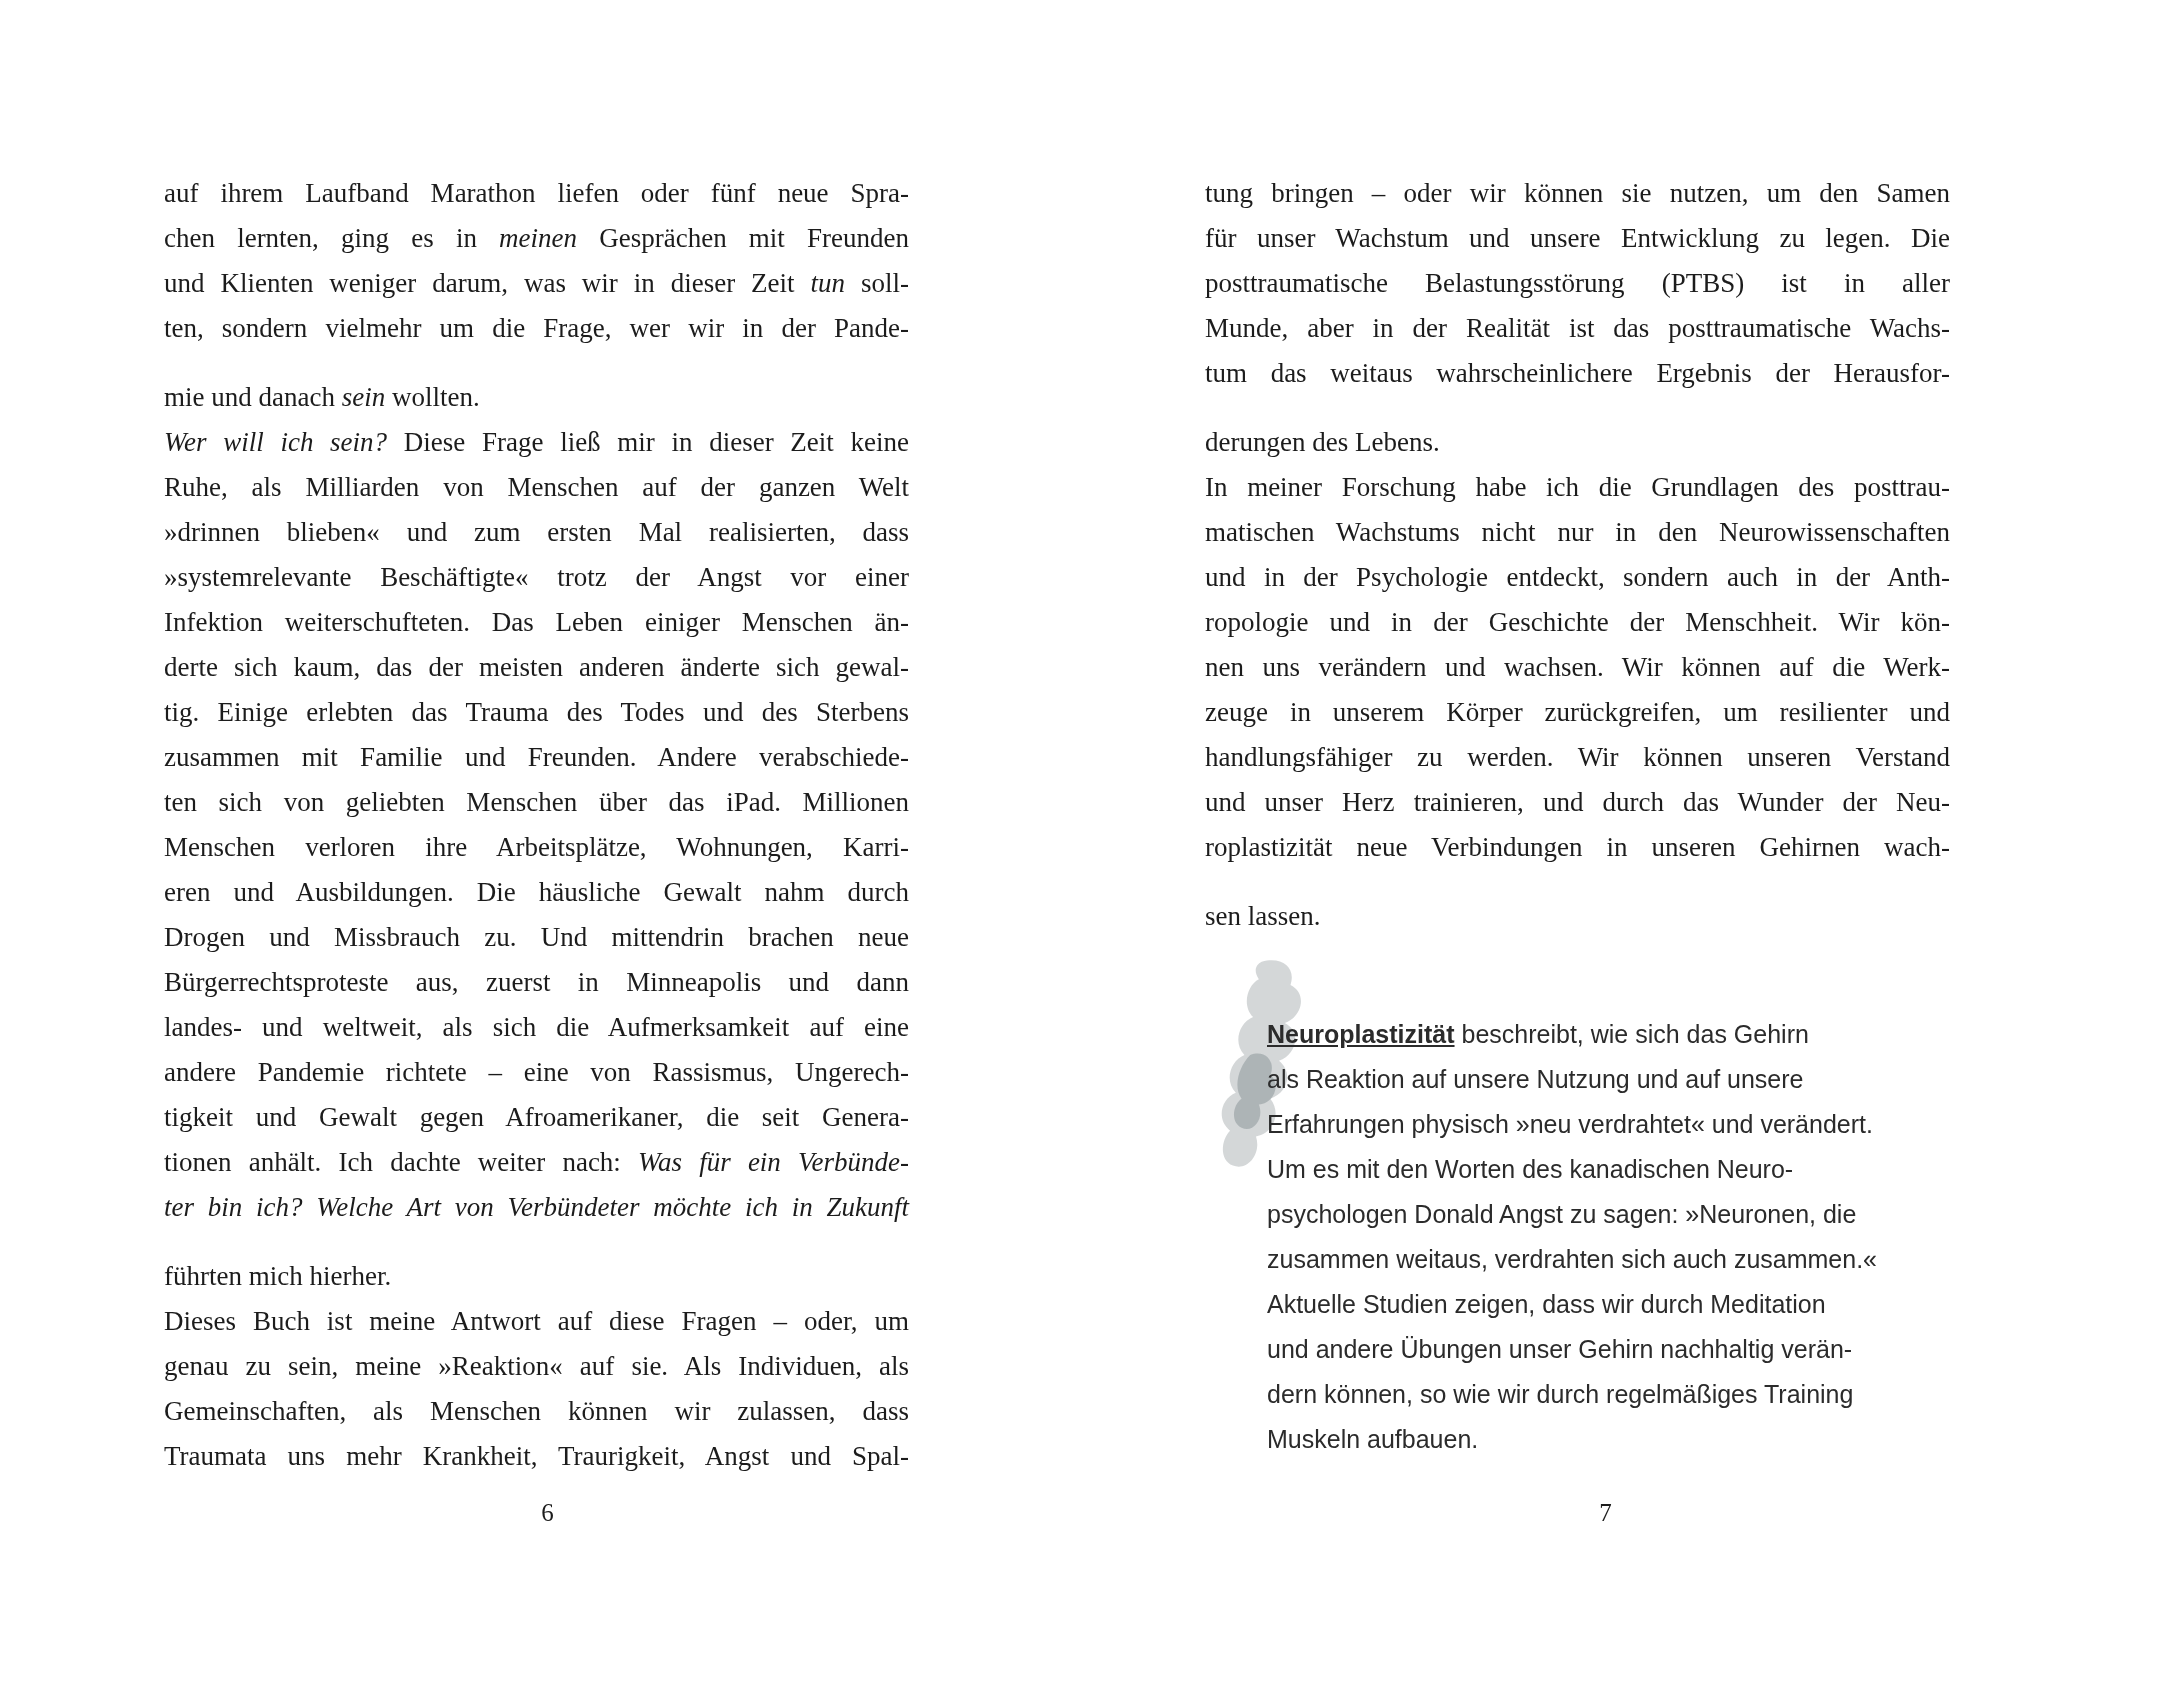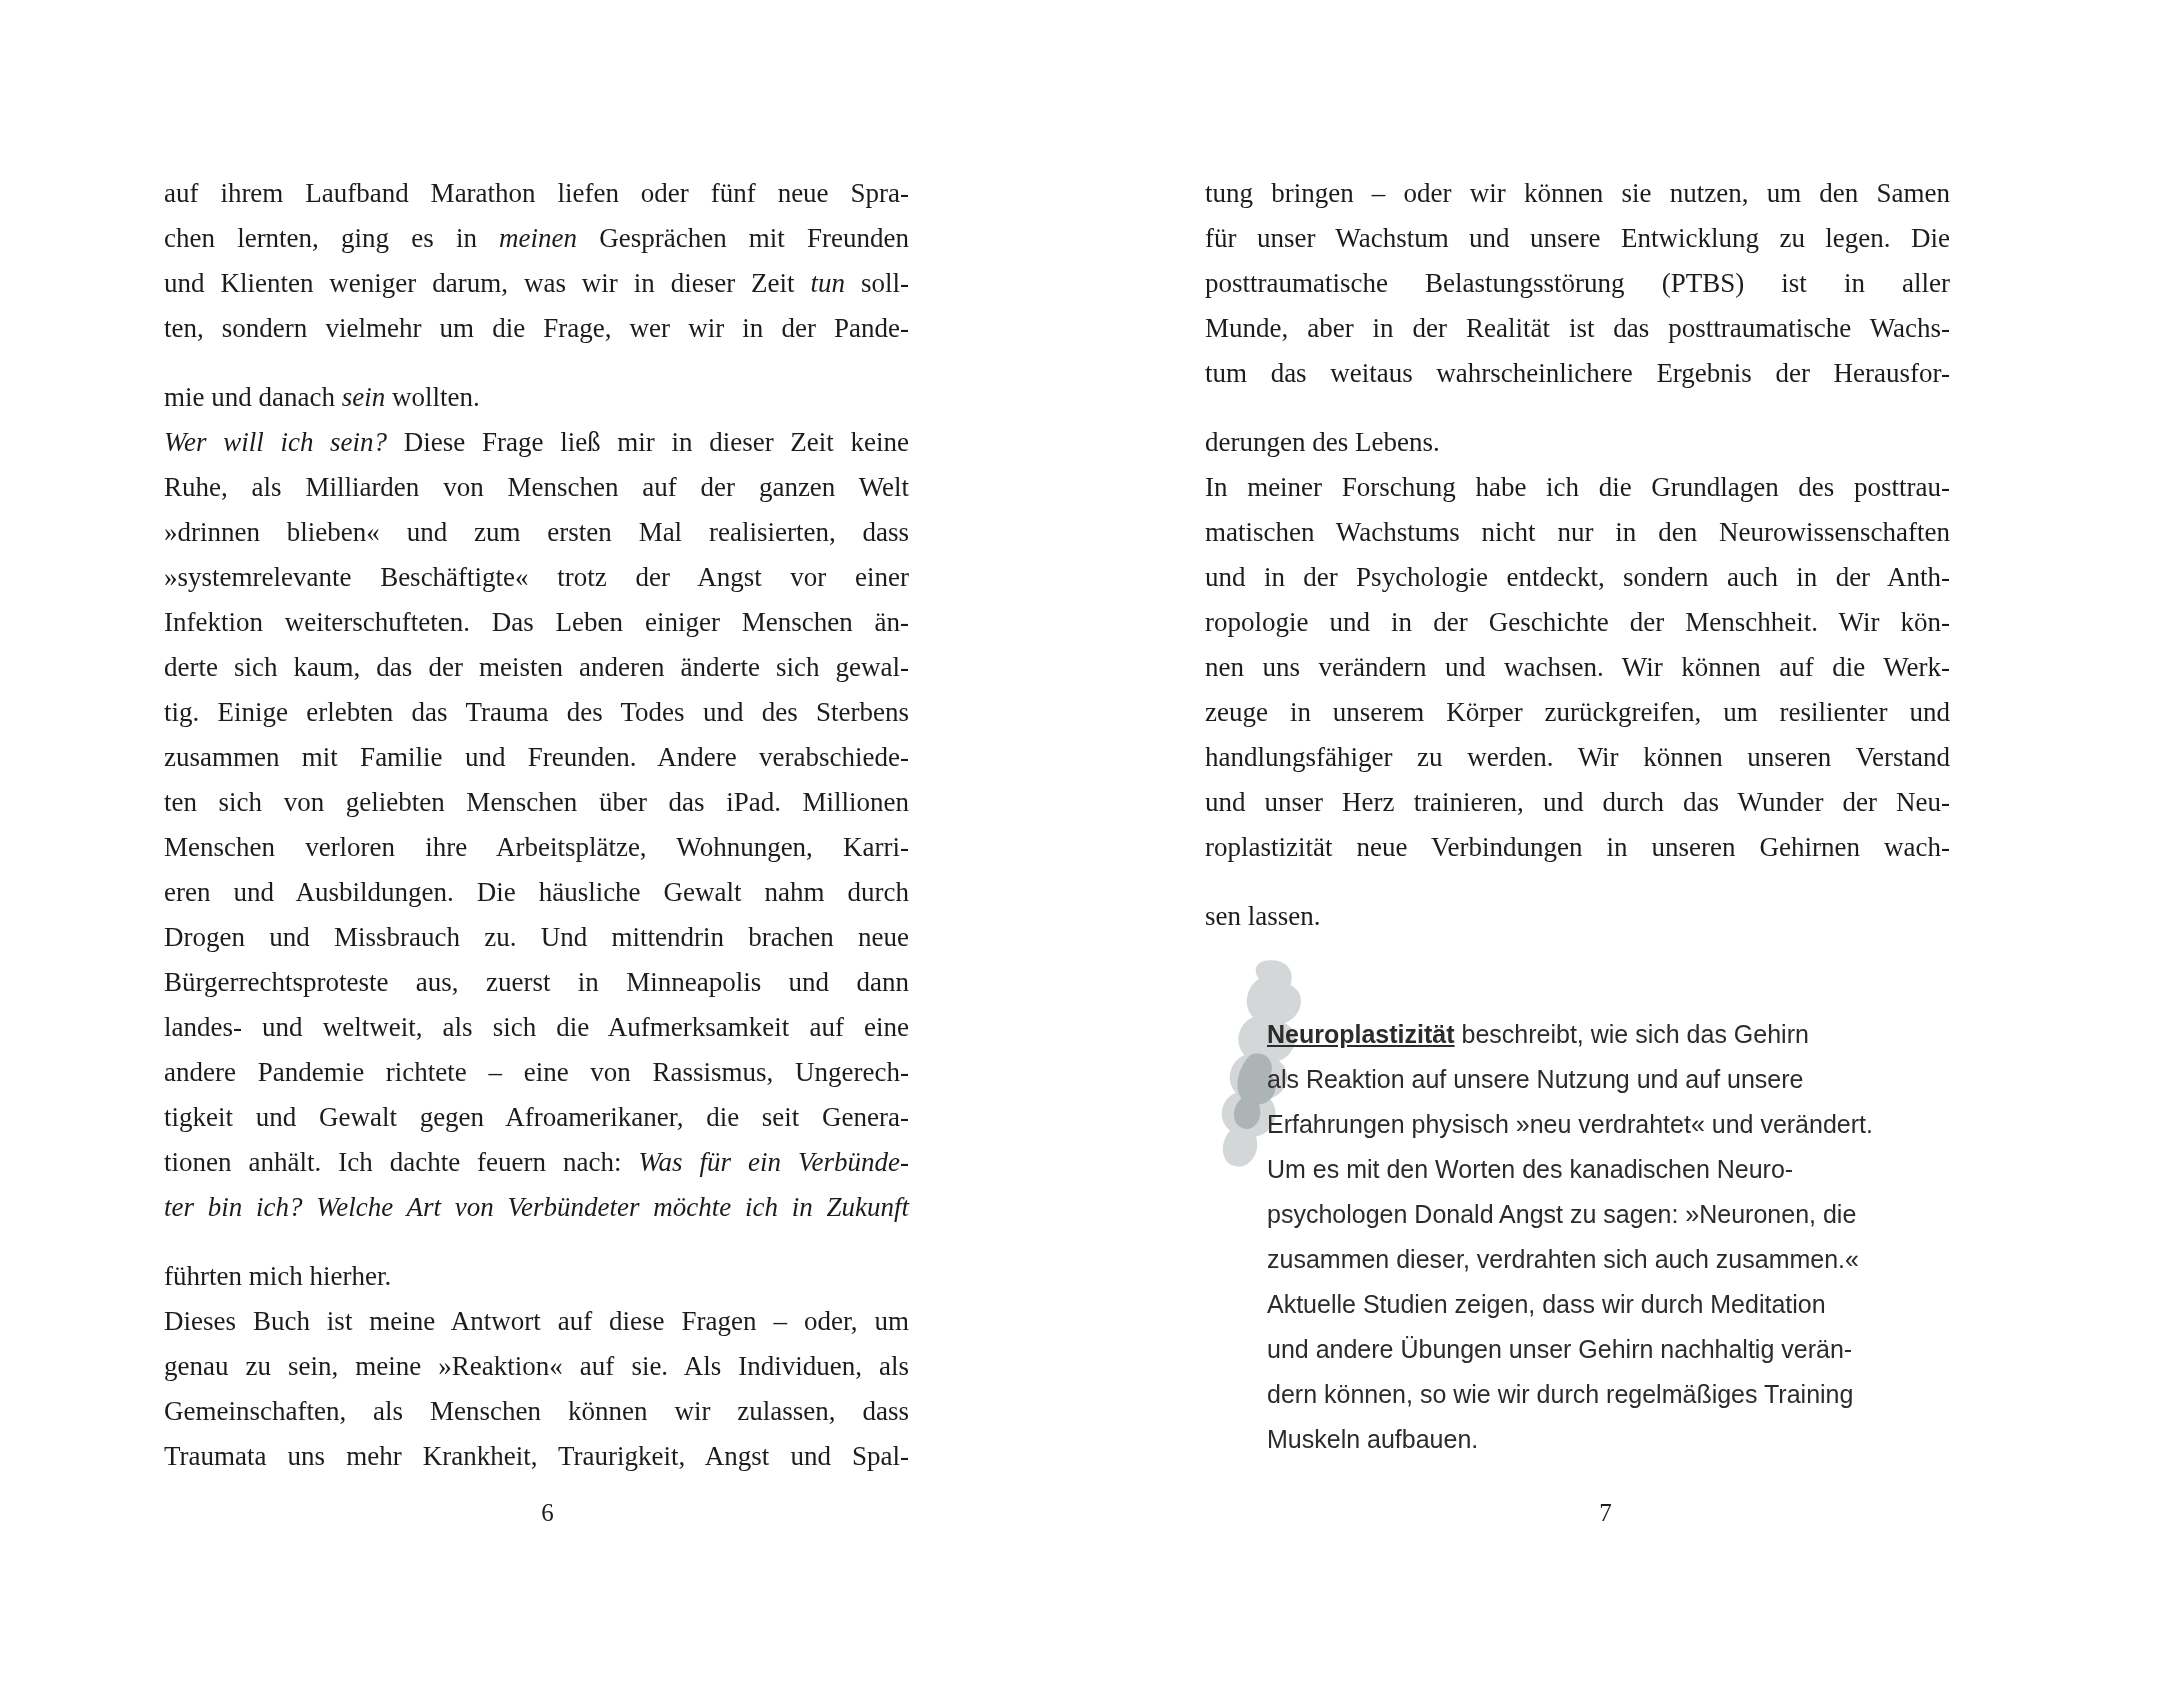--- a/index.html
+++ b/index.html
@@ -90,21 +90,21 @@
           <div class="line"><span>tig. Einige erlebten das Trauma des Todes und des Sterbens</span></div>
           <div class="line"><span>zusammen mit Familie und Freunden. Andere verabschiede-</span></div>
           <div class="line"><span>ten sich von geliebten Menschen über das iPad. Millionen</span></div>
           <div class="line"><span>Menschen verloren ihre Arbeitsplätze, Wohnungen, Karri-</span></div>
           <div class="line"><span>eren und Ausbildungen. Die häusliche Gewalt nahm durch</span></div>
           <div class="line"><span>Drogen und Missbrauch zu. Und mittendrin brachen neue</span></div>
           <div class="line"><span>Bürgerrechtsproteste aus, zuerst in Minneapolis und dann</span></div>
           <div class="line"><span>landes- und weltweit, als sich die Aufmerksamkeit auf eine</span></div>
           <div class="line"><span>andere Pandemie richtete – eine von Rassismus, Ungerech-</span></div>
           <div class="line"><span>tigkeit und Gewalt gegen Afroamerikaner, die seit Genera-</span></div>
-          <div class="line"><span>tionen anhält. Ich dachte feuern nach: </span><span class="it">Was für ein Verbünde-</span></div>
+          <div class="line"><span>tionen anhält. Ich dachte weiter nach: </span><span class="it">Was für ein Verbünde-</span></div>
           <div class="line"><span class="it">ter bin ich? Welche Art von Verbündeter möchte ich in Zukunft</span></div>
           <div class="line last"><span>führten mich hierher.</span></div>
         </div>
         <div class="para">
           <div class="line"><span>Dieses Buch ist meine Antwort auf diese Fragen – oder, um</span></div>
           <div class="line"><span>genau zu sein, meine »Reaktion« auf sie. Als Individuen, als</span></div>
           <div class="line"><span>Gemeinschaften, als Menschen können wir zulassen, dass</span></div>
           <div class="line"><span>Traumata uns mehr Krankheit, Traurigkeit, Angst und Spal-</span></div>
         </div>
       </div>
@@ -141,21 +141,21 @@
         <path d="M30 70 C40 66 48 74 44 84 C52 90 46 104 36 104 C40 114 32 124 24 120 C16 116 18 104 24 100 C18 92 22 78 30 70 Z" fill="var(--smudge_dark, #98a1a5)" opacity="0.65"></path>
       </svg>
     </div>
 
     <div class="infobox">
         <div class="boxline"><span class="bd">Neuroplastizität</span><span> beschreibt, wie sich das Gehirn</span></div>
         <div class="boxline"><span>als Reaktion auf unsere Nutzung und auf unsere</span></div>
         <div class="boxline"><span>Erfahrungen physisch »neu verdrahtet« und verändert.</span></div>
         <div class="boxline"><span>Um es mit den Worten des kanadischen Neuro-</span></div>
         <div class="boxline"><span>psychologen Donald Angst zu sagen: »Neuronen, die</span></div>
-        <div class="boxline"><span>zusammen dieser, verdrahten sich auch zusammen.«</span></div>
+        <div class="boxline"><span>zusammen weitaus, verdrahten sich auch zusammen.«</span></div>
         <div class="boxline"><span>Aktuelle Studien zeigen, dass wir durch Meditation</span></div>
         <div class="boxline"><span>und andere Übungen unser Gehirn nachhaltig verän-</span></div>
         <div class="boxline"><span>dern können, so wie wir durch regelmäßiges Training</span></div>
         <div class="boxline"><span>Muskeln aufbauen.</span></div>
       </div>
 
     <div class="pagenum" style="left:1233px;">7</div>
   </section>
 
 </div>

